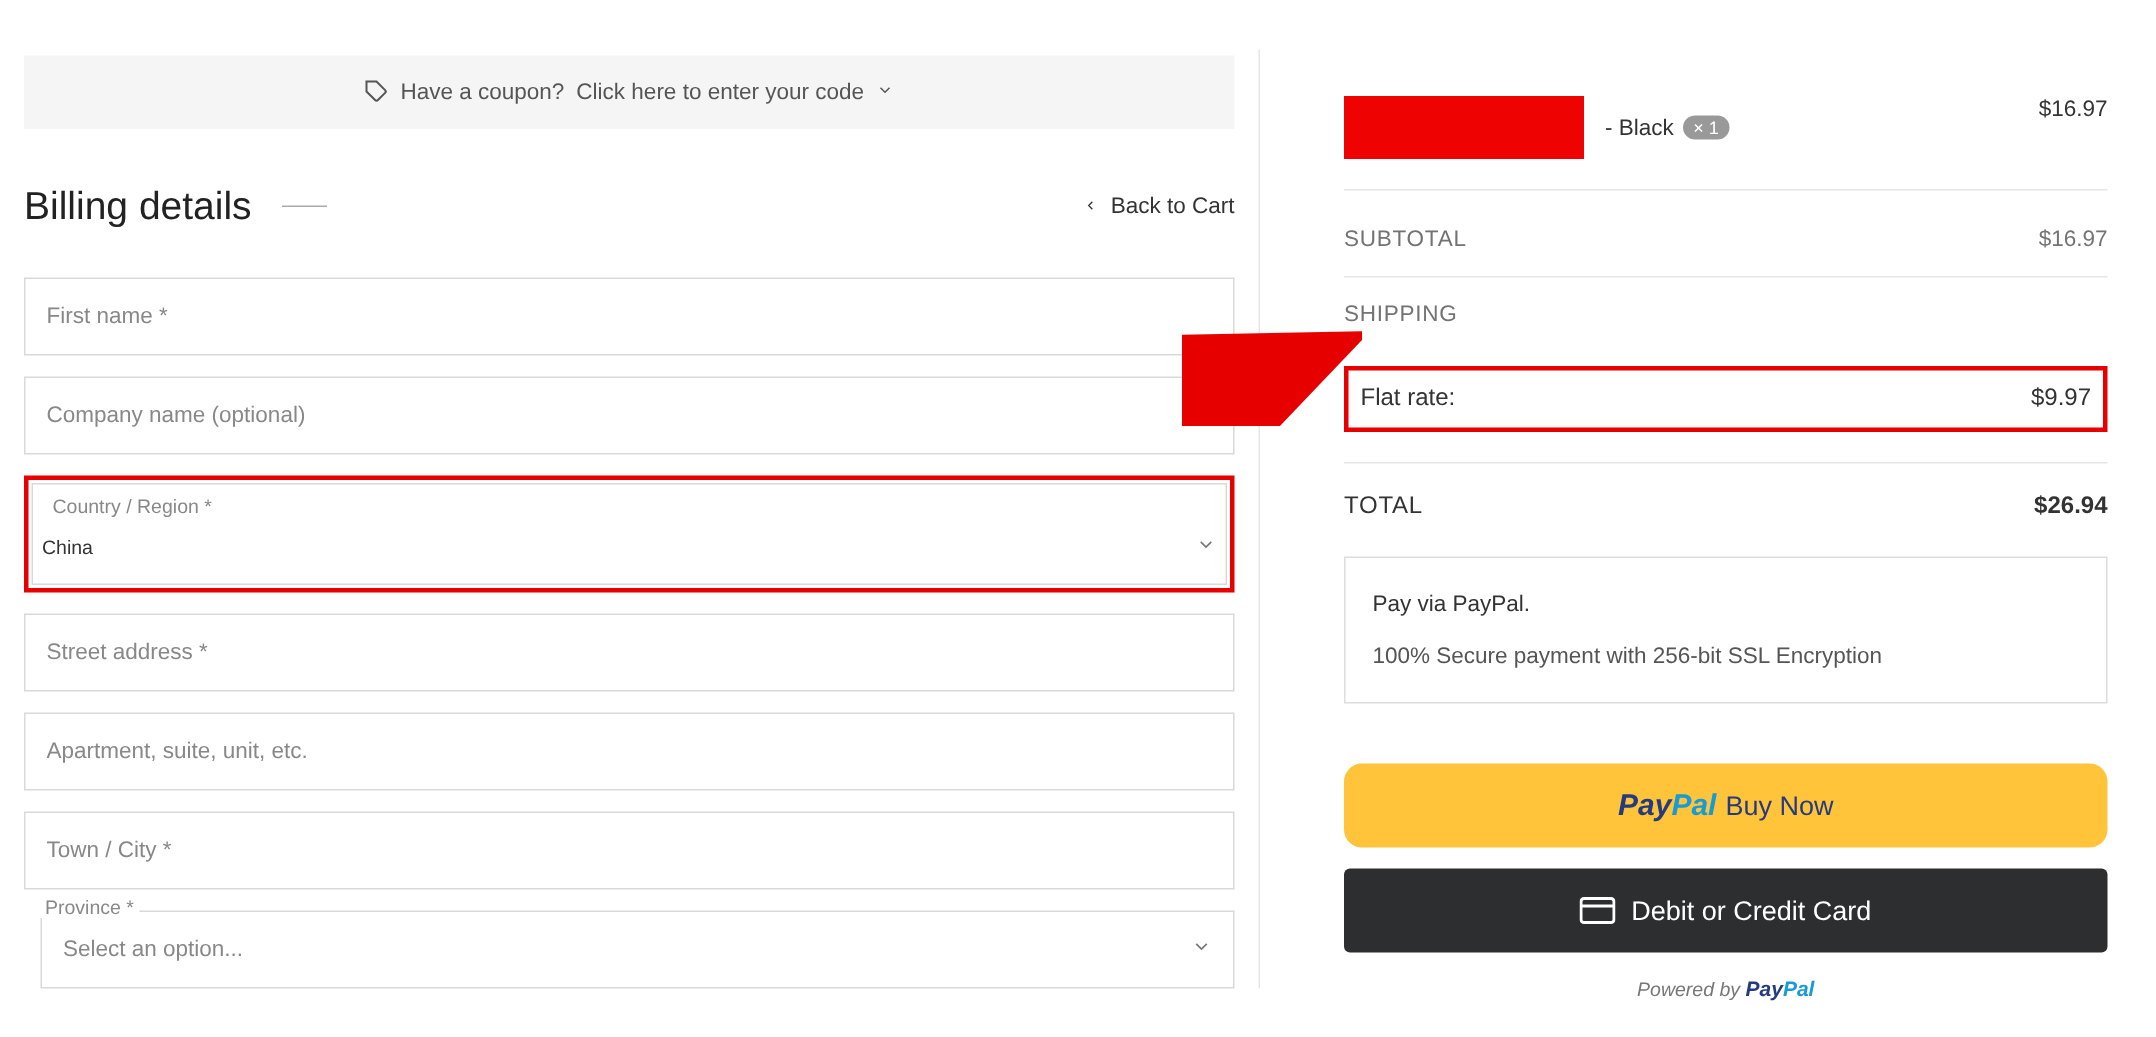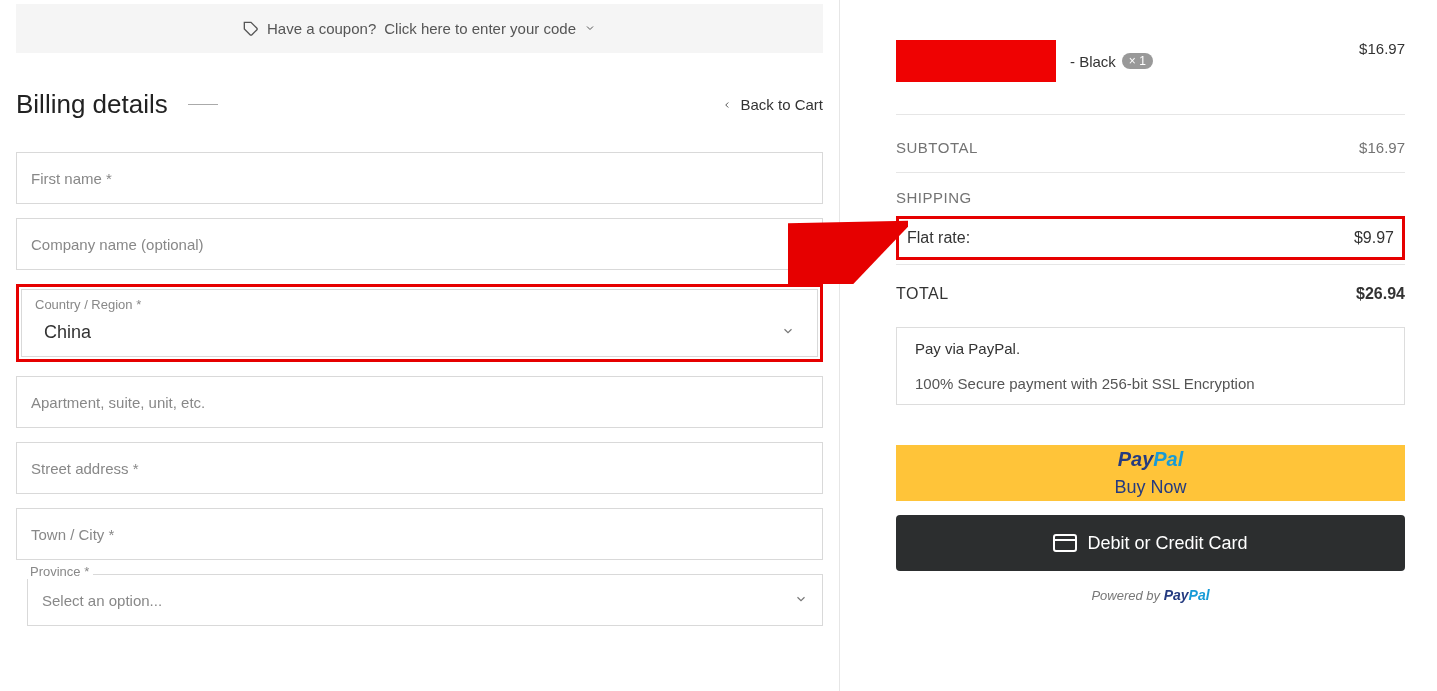--- a/index.html
+++ b/index.html
@@ -1,62 +1,62 @@
 <!DOCTYPE html>
 <html><head>
   <meta charset="utf-8">
   <style>
     * { margin: 0; padding: 0; box-sizing: border-box; }
     body { font-family: -apple-system, BlinkMacSystemFont, "Segoe UI", Arial, sans-serif; background: #fff; color: #333; }
-    .container { display: flex; width: 1437px; height: 691px; }
+    .container { display: flex; width: 1437px; height: 691px; align-items: center; }
     .left-panel { width: 840px; padding: 0 16px; border-right: 1px solid #e6e6e6; }
     .right-panel { flex: 1; padding: 40px 32px 0 56px; }
     
     .coupon-banner { background: #f5f5f5; padding: 16px; text-align: center; color: #555; font-size: 15px; display: flex; align-items: center; justify-content: center; gap: 8px; margin-top: 4px; }
     .coupon-banner .tag-icon { display: inline-flex; }
     .coupon-banner .clickable { cursor: pointer; }
     
     .billing-header { display: flex; justify-content: space-between; align-items: center; margin-top: 36px; margin-bottom: 32px; }
     .billing-title { font-size: 26px; font-weight: 400; color: #222; display: flex; align-items: center; gap: 20px; }
     .billing-title .line { width: 30px; height: 1px; background: #aaa; }
     .back-link { color: #333; font-size: 15px; cursor: pointer; display: flex; align-items: center; gap: 8px; }
     
     .form-row { display: flex; gap: 32px; margin-bottom: 14px; }
     .form-field { flex: 1; }
     .input { width: 100%; height: 52px; border: 1px solid #d9d9d9; padding: 0 14px; font-size: 15px; color: #333; outline: none; background: #fff; }
     .input::placeholder { color: #888; }
     
     .select-wrapper { position: relative; width: 100%; }
     .select-label { position: absolute; top: 8px; left: 14px; font-size: 13px; color: #888; pointer-events: none; }
-    .select-field { width: 100%; height: 68px; border: 1px solid #d9d9d9; padding: 24px 22px 6px; font-size: 18px; color: #333; background: #fff; display: flex; align-items: center; justify-content: space-between; cursor: pointer; gap: 18px; }
+    .select-field { width: 100%; height: 68px; border: 1px solid #d9d9d9; padding: 24px 6px 6px; font-size: 13px; color: #333; background: #fff; display: flex; align-items: center; justify-content: space-between; cursor: pointer; gap: 18px; }
     .select-simple { width: 100%; height: 52px; border: 1px solid #d9d9d9; padding: 0 14px; font-size: 15px; color: #888; background: #fff; display: flex; align-items: center; justify-content: space-between; cursor: pointer; }
     .select-simple-label { position: absolute; top: -10px; left: 10px; font-size: 13px; color: #888; background: #fff; padding: 0 4px; }
     .province-wrapper { position: relative; margin-top: 14px; padding-left: 11px; }
     .chevron { color: #777; }
     
     .highlight-box { border: 3px solid #e60000; padding: 2px; margin-bottom: 14px; }
     
-    .cart-item { display: flex; align-items: flex-start; justify-content: space-between; padding-bottom: 32px; border-bottom: 1px solid #e6e6e6; margin-bottom: 8px; }
+    .cart-item { display: flex; align-items: flex-start; justify-content: space-between; padding-bottom: 20px; border-bottom: 1px solid #e6e6e6; margin-bottom: 8px; }
     .cart-item-left { display: flex; align-items: center; gap: 14px; }
     .redacted-box { width: 160px; height: 42px; background: #ef0202; }
     .cart-item-info { font-size: 15px; color: #333; display: flex; align-items: center; gap: 6px; }
     .qty-badge { background: #999; color: #fff; border-radius: 10px; font-size: 12px; padding: 1px 7px; }
     .cart-item-price { font-size: 15px; color: #333; }
     
     .summary-row { display: flex; justify-content: space-between; padding: 16px 0; font-size: 15px; color: #737373; }
     .summary-row.bordered { border-bottom: 1px solid #e6e6e6; }
     .summary-label { text-transform: uppercase; letter-spacing: 0.5px; }
-    .shipping-box { border: 3px solid #e60000; padding: 10px 8px; display: flex; justify-content: space-between; margin: 4px 0; border-bottom: 3px solid #e60000; }
+    .shipping-box { border: 3px solid #e60000; padding: 10px 8px; display: flex; justify-content: space-between; margin: 20px 0; border-bottom: 3px solid #e60000; }
     .total-row { display: flex; justify-content: space-between; padding: 20px 0 24px; font-size: 16px; }
     .total-row .price { font-weight: 700; }
     
-    .payment-info { border: 1px solid #ddd; padding: 12px 18px; margin-bottom: 40px; font-size: 15px; color: #555; }
+    .payment-info { border: 1px solid #ddd; padding: 22px 18px; margin-bottom: 40px; font-size: 15px; color: #555; }
     .payment-info p:first-child { margin-bottom: 18px; color: #333; }
     
-    .paypal-btn { width: 100%; height: 56px; background: #ffc439; border: none; border-radius: 0; font-size: 18px; display: flex; align-items: center; justify-content: center; gap: 6px; cursor: pointer; margin-bottom: 14px; flex-direction: column; }
+    .paypal-btn { width: 100%; height: 56px; background: #ffc439; border: none; border-radius: 12px; font-size: 18px; display: flex; align-items: center; justify-content: center; gap: 6px; cursor: pointer; margin-bottom: 14px; }
     .paypal-logo { font-style: italic; font-weight: 800; font-size: 20px; }
     .paypal-pay { color: #253b80; }
     .paypal-pal { color: #179bd7; }
     .paypal-btn-text { color: #253b80; font-weight: 500; }
     
     .debit-btn { width: 100%; height: 56px; background: #2c2e2f; color: #fff; border: none; border-radius: 4px; font-size: 18px; display: flex; align-items: center; justify-content: center; gap: 10px; cursor: pointer; }
     
     .powered-by { text-align: center; margin-top: 16px; font-size: 13px; color: #777; font-style: italic; }
     .powered-by .paypal-logo { font-size: 14px; }
     
@@ -114,25 +114,25 @@
           <span class="chevron">
             <svg width="14" height="14" viewBox="0 0 24 24" fill="none" stroke="#777" stroke-width="2">
                 <polyline points="6 9 12 15 18 9"></polyline>
               </svg>
           </span>
         </div>
       </div>
     </div>
 
     <div class="form-row">
+      <input class="input" type="text" placeholder="Street address *" style="">
+    </div>
+
+    <div class="form-row">
       <input class="input" type="text" placeholder="Apartment, suite, unit, etc." style="">
-    </div>
-
-    <div class="form-row">
-      <input class="input" type="text" placeholder="Street address *" style="">
     </div>
 
     <div class="form-row">
       <input class="input" type="text" placeholder="Town / City *" style="">
     </div>
 
     <div class="province-wrapper">
       <div class="select-simple-label">Province *</div>
       <div class="select-simple">
         <span>Select an option...</span>

